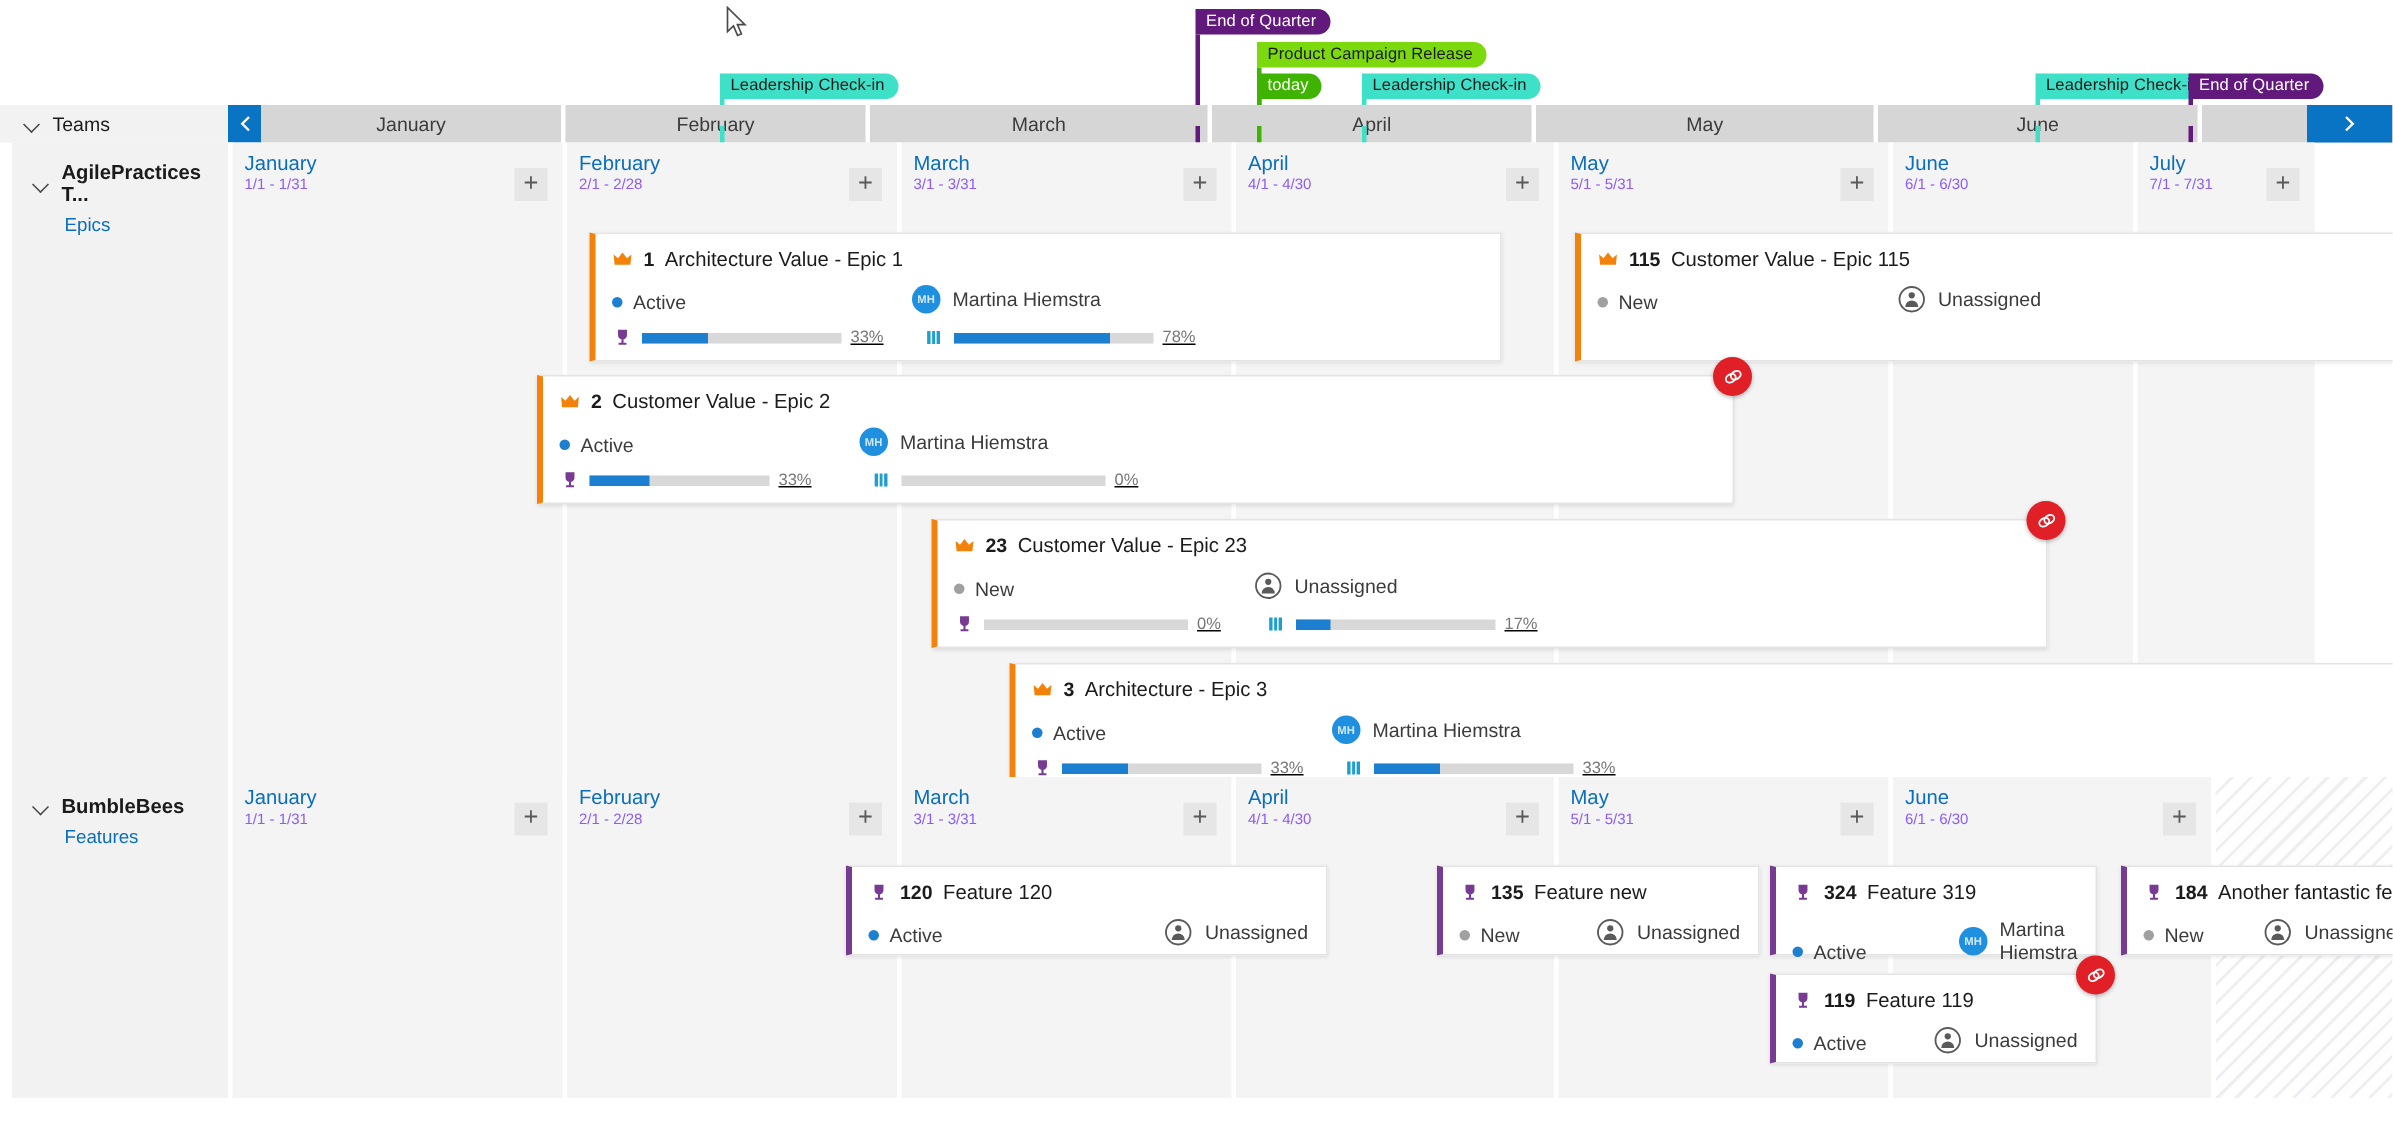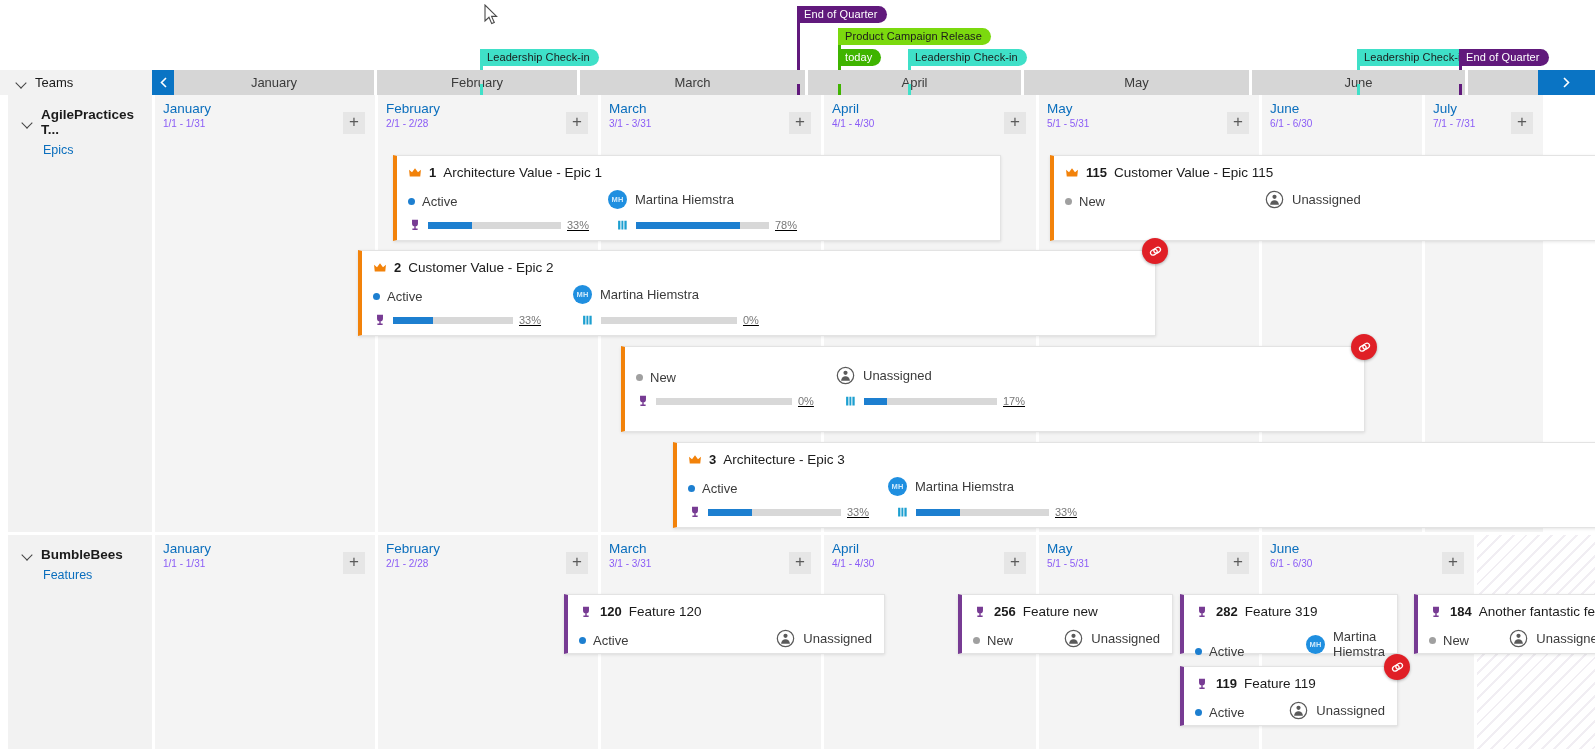--- a/index.html
+++ b/index.html
@@ -338,20 +338,27 @@
               </div>
             </div>
             <div class="link-badge" style="right: -13px; top: -13px;">
               <svg viewBox="0 0 18 18" width="15" height="15">
                 <ellipse cx="7" cy="9.8" rx="4.2" ry="3.1" fill="none" stroke="#fff" stroke-width="1.5" transform="rotate(-30 7 9.8)"></ellipse>
                 <ellipse cx="11" cy="7.4" rx="4.2" ry="3.1" fill="none" stroke="#fff" stroke-width="1.5" transform="rotate(-30 11 7.4)"></ellipse>
               </svg>
             </div>
           </div>
           <div class="card" style="left: 469px; top: 251px; width: 744px; height: 86px; border-left-color: rgb(242, 130, 10); overflow: visible;">
+            <div class="card-title">
+              <svg width="14" height="14" viewBox="0 0 16 16" style="flex: 0 0 auto;">
+                <path d="M2 12 L1.2 4.2 L4.6 7 L8 2.6 L11.4 7 L14.8 4.2 L14 12 Z" fill="#f2820a"></path>
+              </svg>
+              <span class="card-id">23</span>
+              <span>Customer Value - Epic 23</span>
+            </div>
             <div class="card-meta">
               <div class="state">
                 <span class="dot" style="background: rgb(160, 160, 160);"></span>
                 <span>New</span>
               </div>
               <div class="assignee">
                 <svg viewBox="0 0 20 20" class="unassigned-ico">
                   <circle cx="10" cy="10" r="8.6" fill="none" stroke="#5a5a5a" stroke-width="1.3"></circle>
                   <circle cx="10" cy="7.2" r="2.2" fill="#5a5a5a"></circle>
                   <path d="M5.4 15.4 a4.6 4.6 0 0 1 9.2 0 Z" fill="#5a5a5a"></path>
@@ -420,21 +427,21 @@
                 </svg>
                 <div class="bar-track" style="width: 133px;">
                   <div class="bar-fill" style="width: 43.89px;"></div>
                 </div>
                 <span class="bar-pct">33%</span>
               </div>
             </div>
           </div>
         </div>
       </div>
-      <div class="row" style="top: 440px; height: 214px;">
+      <div class="row" style="top: 423px; height: 214px;">
         <div class="row-left">
           <div class="titlewrap">
             <span class="chev"></span>
             <span class="title">BumbleBees</span>
           </div>
           <div class="sub">Features</div>
         </div>
         <div class="cells">
           <div class="cell" style="left: 0px; width: 223px;">
             <div class="cell-head">
@@ -500,21 +507,21 @@
                 </svg>
                 <span>Unassigned</span>
               </div>
             </div>
           </div>
           <div class="card" style="left: 806px; top: 59px; width: 215px; height: 60px; border-left-color: rgb(119, 59, 147);">
             <div class="card-title">
               <svg width="14" height="14" viewBox="0 0 16 16" style="flex: 0 0 auto;">
                 <path d="M4.6 2 H11.4 V6.2 A3.4 3.4 0 0 1 4.6 6.2 Z M7.2 9.4 H8.8 V12 H11 V13.6 H5 V12 H7.2 Z" fill="#773b93"></path>
               </svg>
-              <span class="card-id">256</span>
+              <span class="card-id">135</span>
               <span>Feature new</span>
             </div>
             <div class="card-meta">
               <div class="state">
                 <span class="dot" style="background: rgb(160, 160, 160);"></span>
                 <span>New</span>
               </div>
               <div class="assignee">
                 <svg viewBox="0 0 20 20" class="unassigned-ico">
                   <circle cx="10" cy="10" r="8.6" fill="none" stroke="#5a5a5a" stroke-width="1.3"></circle>
@@ -523,21 +530,21 @@
                 </svg>
                 <span>Unassigned</span>
               </div>
             </div>
           </div>
           <div class="card" style="left: 1028px; top: 59px; width: 218px; height: 60px; border-left-color: rgb(119, 59, 147);">
             <div class="card-title">
               <svg width="14" height="14" viewBox="0 0 16 16" style="flex: 0 0 auto;">
                 <path d="M4.6 2 H11.4 V6.2 A3.4 3.4 0 0 1 4.6 6.2 Z M7.2 9.4 H8.8 V12 H11 V13.6 H5 V12 H7.2 Z" fill="#773b93"></path>
               </svg>
-              <span class="card-id">282</span>
+              <span class="card-id">324</span>
               <span>Feature 319</span>
             </div>
             <div class="card-meta">
               <div class="state">
                 <span class="dot" style="background: rgb(29, 127, 208);"></span>
                 <span>Active</span>
               </div>
               <div class="assignee">
                 <div class="avatar">MH</div>
                 <span>Martina Hiemstra</span>

